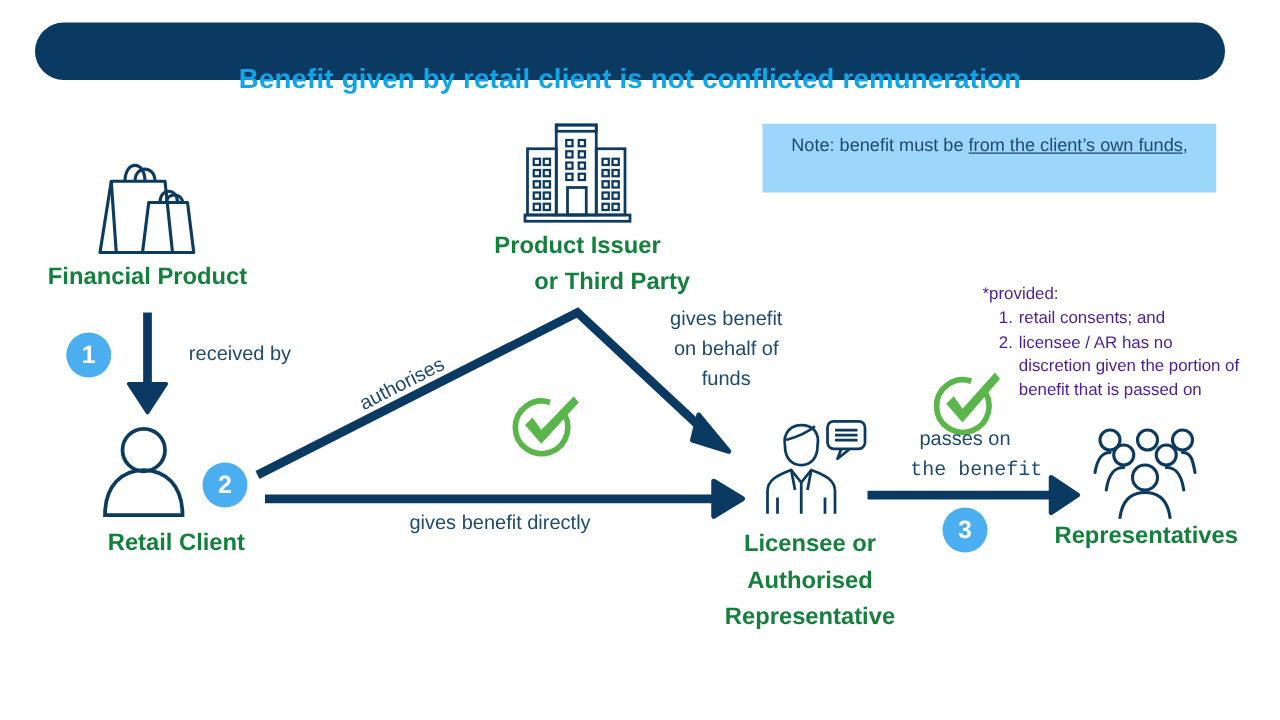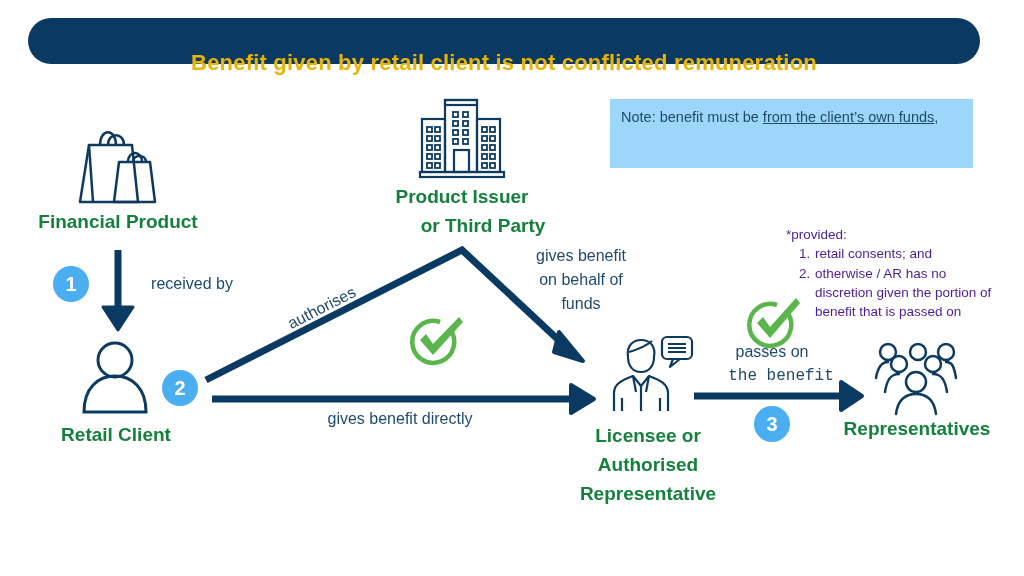--- a/index.html
+++ b/index.html
@@ -1,20 +1,20 @@
 <!DOCTYPE html>
 <html><head>
 <meta charset="utf-8">
 <style>
   html, body { margin:0; padding:0; background:#ffffff; }
   body { width:1024px; height:576px; position:relative; overflow:hidden; font-family:"Liberation Sans", sans-serif; color:#0d3a5f; }
   .abs { position:absolute; }
   .title-bar { left:28px; top:18px; width:952px; height:46px; background:#0a3a61; border-radius:23px; display:flex; align-items:center; justify-content:center; }
-  .title-bar span { color:#eab308; font-weight:bold; font-size:22px; letter-spacing:0.2px;margin-top:44px; }
-  .note { left:610px; top:99px; width:363px; height:69px; background:#9dd6fb; box-sizing:border-box; padding:8px 8px 0 11px; font-size:14.5px; line-height:20px; color:#1f4a6c; }
+  .title-bar span { color:#0ea5e9; font-weight:bold; font-size:22px; letter-spacing:0.2px;margin-top:44px; }
+  .note { left:610px; top:99px; width:363px; height:55px; background:#9dd6fb; box-sizing:border-box; padding:8px 8px 0 23px; font-size:14.5px; line-height:20px; color:#1f4a6c; }
   .note u { text-decoration:underline; }
   .label-bold { font-weight:bold; font-size:19px; color:#15803d; text-align:center; line-height:29px; white-space:nowrap; }
   .label-thin { font-size:16px; color:#1f4a6c; text-align:center; line-height:24px; white-space:nowrap; }
   .badge { width:36px; height:36px; border-radius:50%; background:#4aaef0; color:#ffffff; font-weight:bold; font-size:20px; display:flex; align-items:center; justify-content:center; }
   .provided { font-size:13.5px; color:#4c1d95; line-height:19px; }
   svg { position:absolute; left:0; top:0; overflow:visible; }
 </style>
 </head>
 <body>
 
@@ -135,22 +135,22 @@
     <path d="M420,340 L426,334 L433,344 L459,317 L463,322 L433,355 Z" fill="#5ab54b"></path>
   </g>
   <g>
     <path d="M786,311 A21,21 0 1 1 777,305" fill="none" stroke="#5ab54b" stroke-width="4.5"></path>
     <path d="M757,323 L763,317 L770,327 L796,298 L800,303 L770,338 Z" fill="#5ab54b"></path>
   </g>
 </svg>
 
 <div class="abs label-bold" style="left:22px; top:207px; width:192px;">Financial Product</div>
 <div class="abs label-bold" style="left:372px; top:182px; width:180px;">Product Issuer</div>
-<div class="abs label-bold" style="left:393px; top:211px; width:180px;">or Third Party</div>
-<div class="abs label-bold" style="left:36px; top:420px; width:160px;">Retail Client</div>
+<div class="abs label-bold" style="left:372px; top:211px; width:180px;text-align:right;">or Third Party</div>
+<div class="abs label-bold" style="left:36px; top:420px; width:160px;text-align:right;">Retail Client</div>
 <div class="abs label-bold" style="left:560px; top:421px; width:176px;">Licensee or</div>
 <div class="abs label-bold" style="left:560px; top:450px; width:176px;">Authorised</div>
 <div class="abs label-bold" style="left:560px; top:479px; width:176px;">Representative</div>
 <div class="abs label-bold" style="left:828px; top:414px; width:178px;">Representatives</div>
 
 <div class="abs label-thin" style="left:136px; top:272px; width:112px;">received by</div>
 <div class="abs label-thin" style="left:272px; top:296px; width:100px; transform:rotate(-27deg); transform-origin:center;">authorises</div>
 <div class="abs label-thin" style="left:520px; top:244px; width:122px;">gives benefit</div>
 <div class="abs label-thin" style="left:520px; top:268px; width:122px;">on behalf of</div>
 <div class="abs label-thin" style="left:520px; top:292px; width:122px;">funds</div>
@@ -159,15 +159,15 @@
 <div class="abs label-thin" style="left:725px; top:364px; width:112px;font-family:Liberation Mono, monospace;">the benefit</div>
 
 <div class="abs badge" style="left:53px; top:266px;">1</div>
 <div class="abs badge" style="left:162px; top:370px;">2</div>
 <div class="abs badge" style="left:754px; top:406px;">3</div>
 
 <div class="abs provided" style="left:786px; top:225px;">*provided:</div>
 <div class="abs provided" style="left:799px; top:244px;">1.</div>
 <div class="abs provided" style="left:815px; top:244px;">retail consents; and</div>
 <div class="abs provided" style="left:799px; top:264px;">2.</div>
-<div class="abs provided" style="left:815px; top:264px;">otherwise / AR has no</div>
+<div class="abs provided" style="left:815px; top:264px;">licensee / AR has no</div>
 <div class="abs provided" style="left:815px; top:283px;">discretion given the portion of</div>
 <div class="abs provided" style="left:815px; top:302px;">benefit that is passed on</div>
 
 </body></html>

